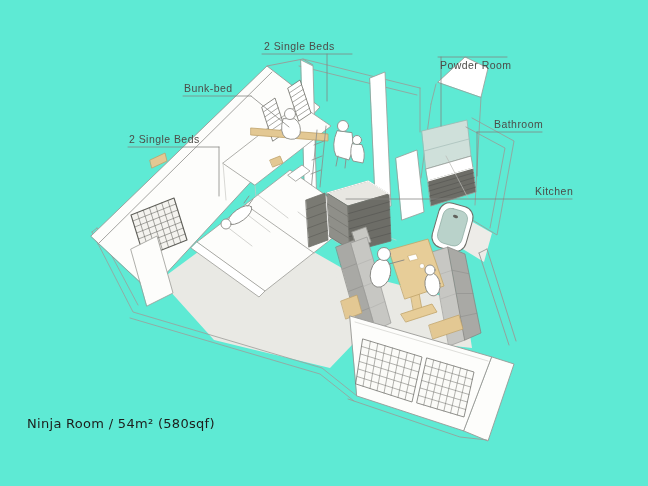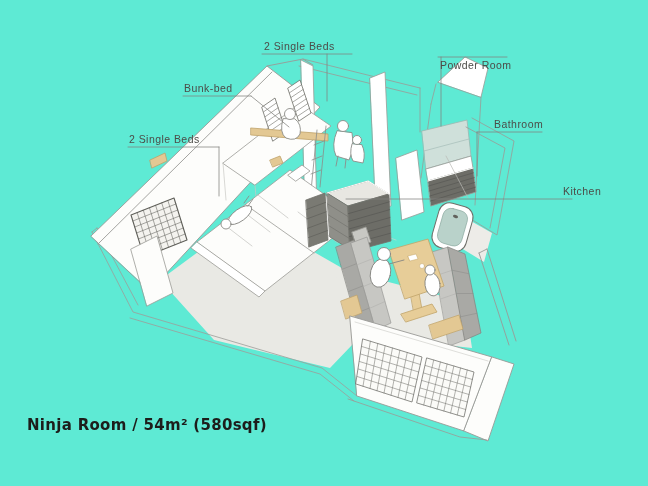--- a/index.html
+++ b/index.html
@@ -6,22 +6,22 @@
   .canvas{
     position:relative;width:648px;height:486px;background:#5eead4;overflow:hidden;
     font-family:"Liberation Sans",sans-serif;
   }
   svg{position:absolute;left:0;top:0;}
   .lbl{
     position:absolute;font-size:10.5px;font-weight:400;color:#4c4c48;
     letter-spacing:.45px;white-space:nowrap;line-height:1;
   }
   .title{
-    position:absolute;left:27px;top:416px;font-size:15px;color:#1d1d1b;
-    letter-spacing:.3px;font-family:"DejaVu Sans",sans-serif;font-weight:700;
+    position:absolute;left:27px;top:416px;font-size:13px;color:#1d1d1b;
+    letter-spacing:.3px;font-family:"DejaVu Sans",sans-serif;font-weight:400;
   }
 </style>
 </head>
 <body>
 
 <div class="canvas">
 
 <svg width="648" height="486" viewBox="0 0 648 486" fill="none" stroke-linecap="round" stroke-linejoin="round">
 
   <g>
@@ -309,17 +309,17 @@
         <line x1="477" y1="132" x2="477" y2="176"></line>
     <line x1="346" y1="199" x2="572" y2="199"></line>
   </g>
 </svg>
 
 <div class="lbl" style="left:264px;top:41px">2 Single Beds</div>
 <div class="lbl" style="left:184px;top:83px">Bunk-bed</div>
 <div class="lbl" style="left:129px;top:134px">2 Single Beds</div>
 <div class="lbl" style="left:440px;top:60px">Powder Room</div>
 <div class="lbl" style="left:494px;top:119px">Bathroom</div>
-<div class="lbl" style="left:563px;top:186px">Kitchen</div>
+<div class="lbl" style="left:535px;top:186px">Kitchen</div>
 
 <div class="title">Ninja Room / 54m² (580sqf)</div>
 
 </div>
 
 </body></html>

